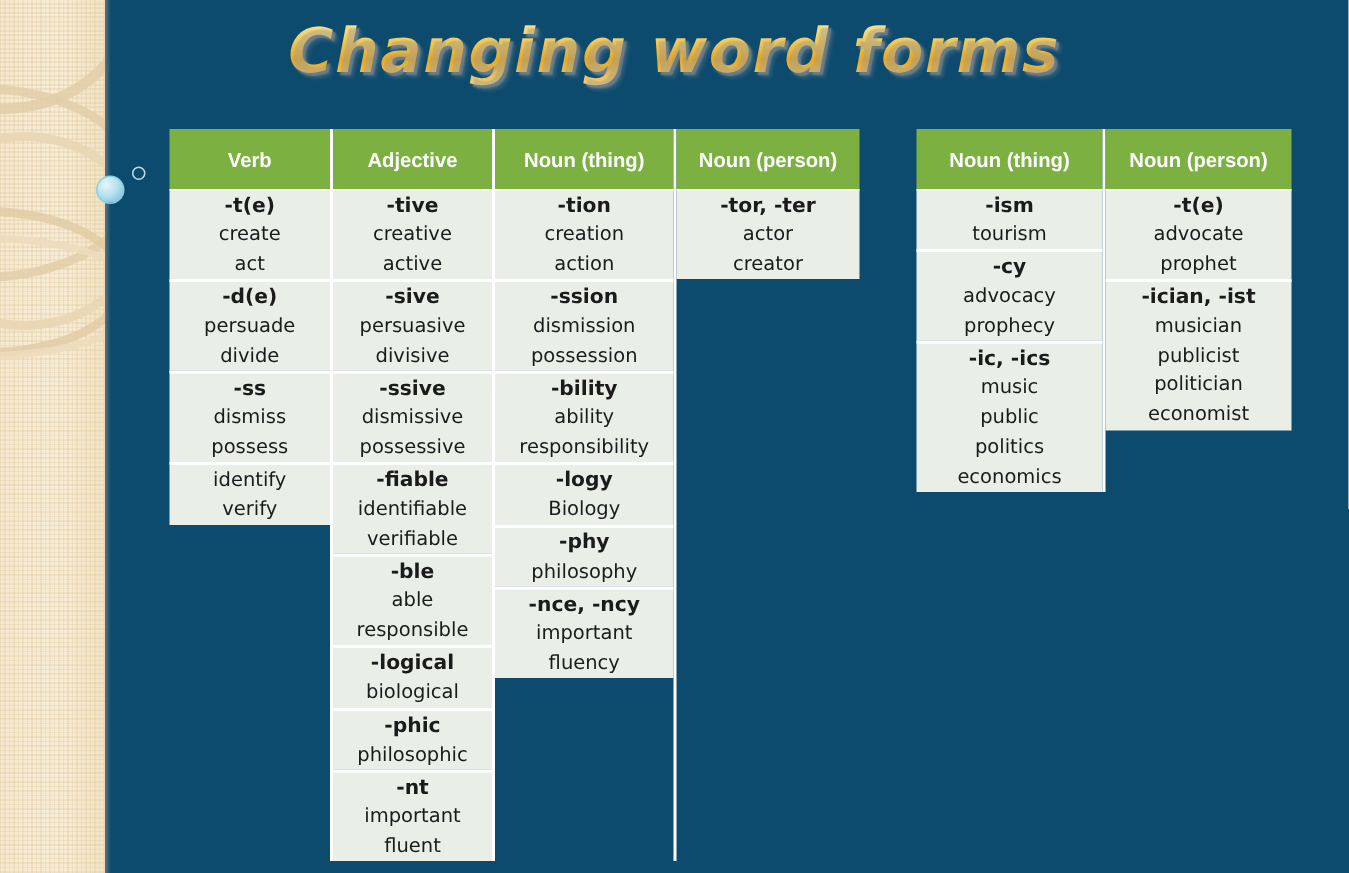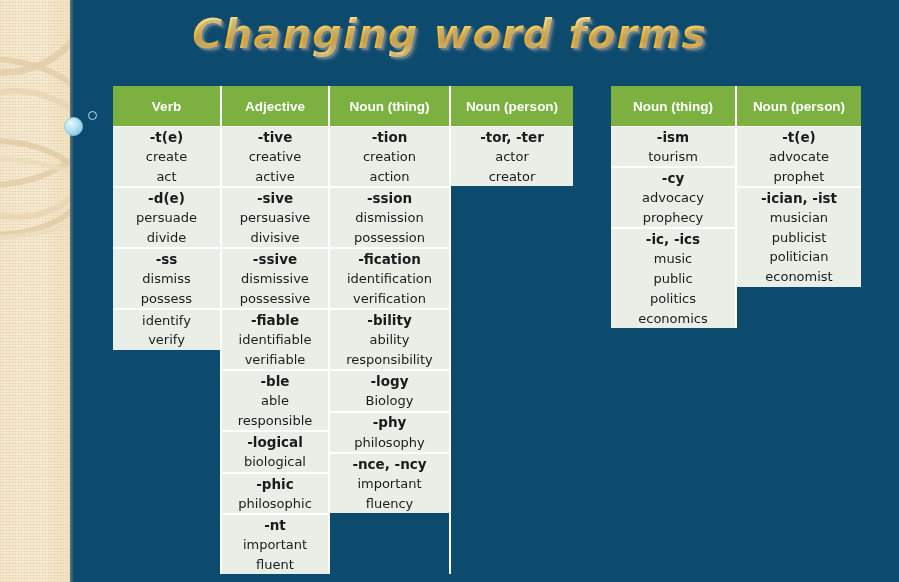--- a/index.html
+++ b/index.html
@@ -245,25 +245,20 @@
             <div class="cell suffix">-tion</div>
             <div class="cell">creation</div>
             <div class="cell">action</div>
           </div>
           <div class="grp">
             <div class="cell suffix">-ssion</div>
             <div class="cell">dismission</div>
             <div class="cell">possession</div>
           </div>
           <div class="grp">
-            <div class="cell suffix">-fication</div>
-            <div class="cell">identification</div>
-            <div class="cell">verification</div>
-          </div>
-          <div class="grp">
             <div class="cell suffix">-bility</div>
             <div class="cell">ability</div>
             <div class="cell">responsibility</div>
           </div>
           <div class="grp">
             <div class="cell suffix">-logy</div>
             <div class="cell">Biology</div>
           </div>
           <div class="grp">
             <div class="cell suffix">-phy</div>

